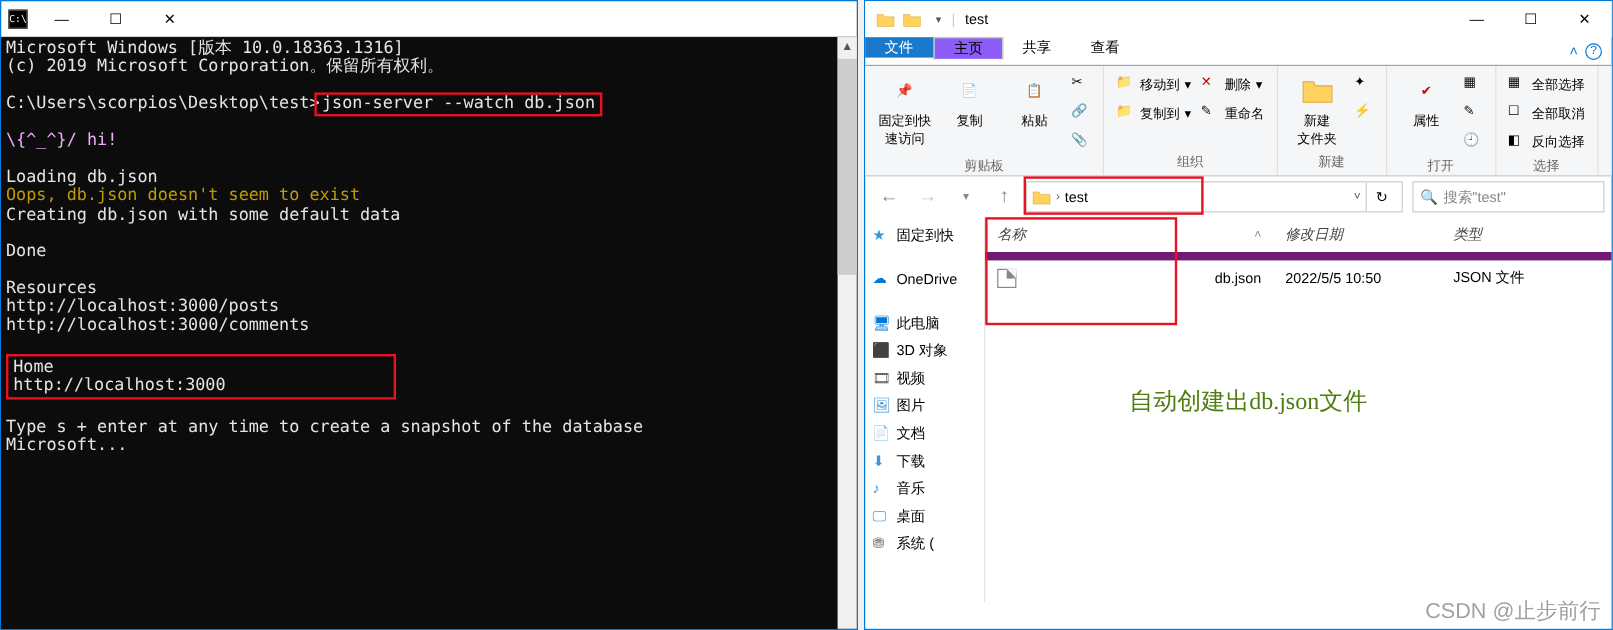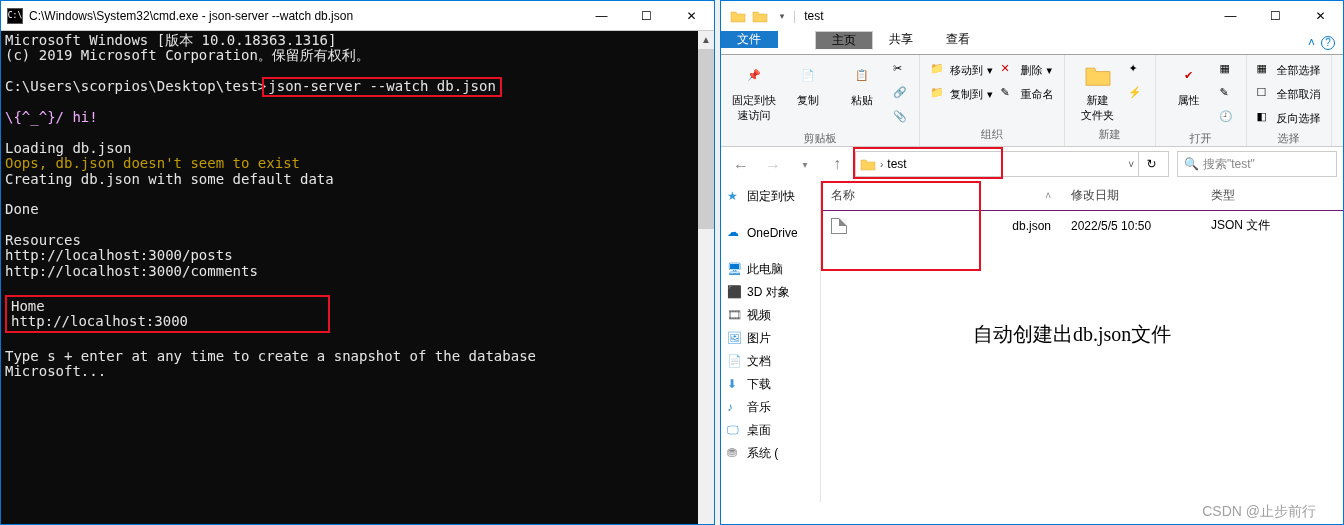--- a/index.html
+++ b/index.html
@@ -28,21 +28,21 @@
 .exp-qat { display: flex; align-items: center; gap: 0; padding-left: 6px; }
 .exp-qat-icon { width: 22px; height: 22px; display: flex; align-items: center; justify-content: center; }
 .exp-title { flex: 1; padding-left: 8px; font-size: 12px; color: #000; }
 .exp-controls { display: flex; }
 .exp-btn { width: 45px; height: 30px; display: flex; align-items: center; justify-content: center; font-size: 12px; color: #000; cursor: pointer; }
 .exp-btn.close { background: transparent; }
 
 .exp-tabs { height: 24px; display: flex; align-items: flex-start; border-bottom: 1px solid #a3a3a3; position: relative; }
 .exp-tab { padding: 0 16px; display: flex; align-items: center; font-size: 12px; cursor: pointer; border-right: 1px solid transparent; }
 .exp-tab.file { background: #1979ca; color: #fff; }
-.exp-tab.active { background: #737373; border: 1px solid #ccc; border-bottom: 1px solid #f5f6f7; margin-bottom: -1px; margin-left: 37px; }
+.exp-tab.active { background: #8b5cf6; border: 1px solid #ccc; border-bottom: 1px solid #f5f6f7; margin-bottom: -1px; }
 .exp-tab-help { position: absolute; right: 8px; top: 0; display: flex; gap: 6px; align-items: center; height: 100%; color: #0078d7; }
 
 .exp-ribbon { height: 92px; background: #f5f6f7; display: flex; border-bottom: 1px solid #ccc; }
 .ribbon-group { display: flex; flex-direction: column; padding: 4px 10px; border-right: 1px solid #e1e1e1; }
 .ribbon-items { flex: 1; display: flex; align-items: flex-start; gap: 8px; }
 .ribbon-big { display: flex; flex-direction: column; align-items: center; gap: 2px; width: 46px; font-size: 11px; text-align: center; }
 .ribbon-big .ico { width: 32px; height: 32px; display: flex; align-items: center; justify-content: center; }
 .ribbon-small-col { display: flex; flex-direction: column; gap: 2px; }
 .ribbon-small { display: flex; align-items: center; gap: 4px; font-size: 11px; height: 22px; }
 .ribbon-small .ico { width: 16px; height: 16px; }
@@ -57,46 +57,45 @@
 .crumb .refresh { width: 26px; text-align: center; border-left: 1px solid #ccc; height: 100%; display: flex; align-items: center; justify-content: center; }
 .red-box-overlay { position: absolute; border: 2px solid #e81123; pointer-events: none; }
 .search { width: 160px; height: 26px; border: 1px solid #ccc; display: flex; align-items: center; padding: 0 6px; gap: 4px; color: #888; }
 
 .exp-body { display: flex; height: calc(100% - 30px - 24px - 92px - 34px - 22px); position: relative; }
 .exp-tree { width: 100px; border-right: 1px solid #e5e5e5; padding: 4px 0; overflow: hidden; }
 .tree-item { display: flex; align-items: center; gap: 4px; padding: 3px 6px; font-size: 12px; white-space: nowrap; }
 .tree-item .ico { width: 16px; height: 16px; flex-shrink: 0; }
 
 .exp-list { flex: 1; position: relative; }
-.list-header { display: flex; border-bottom: 1px solid #701a75; font-size: 12px; color: #444; }
+.list-header { display: flex; border-bottom: 7px solid #701a75; font-size: 12px; color: #444; font-style: italic; }
 .list-header > div { padding: 6px 10px; }
 .col-name { width: 240px; display: flex; justify-content: space-between; align-items: center; }
 .col-date { width: 140px; }
 .col-type { width: 100px; }
 .list-row { display: flex; font-size: 12px; }
 .list-row > div { padding: 6px 10px; display: flex; align-items: center; gap: 6px; justify-content: space-between; }
 .file-icon { width: 16px; height: 16px; border: 1px solid #888; background: #fff; position: relative; }
 .file-icon::before { content: ""; position: absolute; right: -1px; top: -1px; border-width: 4px; border-style: solid; border-color: #f5f6f7 #f5f6f7 #888 #888; }
 
-.annotation { position: absolute; color: #000000; font-size: 20px; font-family: "Microsoft YaHei"; margin-left: 32px; }
+.annotation { position: absolute; color: #4d7c0f; font-size: 20px; font-family: "Microsoft YaHei"; }
 .exp-status { height: 22px; border-top: 1px solid #e5e5e5; display: flex; align-items: center; padding: 0 8px; font-size: 11px; color: #555; justify-content: space-between; }
 .view-icons { display: flex; gap: 4px; }
 .view-icons span { width: 20px; height: 16px; border: 1px solid #a0c8e8; display: inline-block; }
 
-.watermark { position: absolute; right: 28px; bottom: 4px; color: rgba(120,120,120,0.7); font-size: 14px; }
+.watermark { position: absolute; right: 10px; bottom: 4px; color: rgba(120,120,120,0.7); font-size: 18px; }
 
 svg.folder { fill: #ffd25e; stroke: #e0a93e; stroke-width: 0.5; }
 </style>
 </head>
 <body>
 
 <div class="cmd-window">
   <div class="cmd-titlebar">
     <span class="cmd-icon">C:\</span>
-    <span class="cmd-title">C:\Windows\System32\cmd.exe - json-server  --watch db.json</span>
     <div class="cmd-controls">
       <div class="cmd-btn">—</div>
       <div class="cmd-btn">☐</div>
       <div class="cmd-btn close">✕</div>
     </div>
   </div>
   <div class="cmd-body">
     <div class="white">Microsoft Windows [版本 10.0.18363.1316]</div>
     <div class="white">(c) 2019 Microsoft Corporation。保留所有权利。</div>
     <br>

